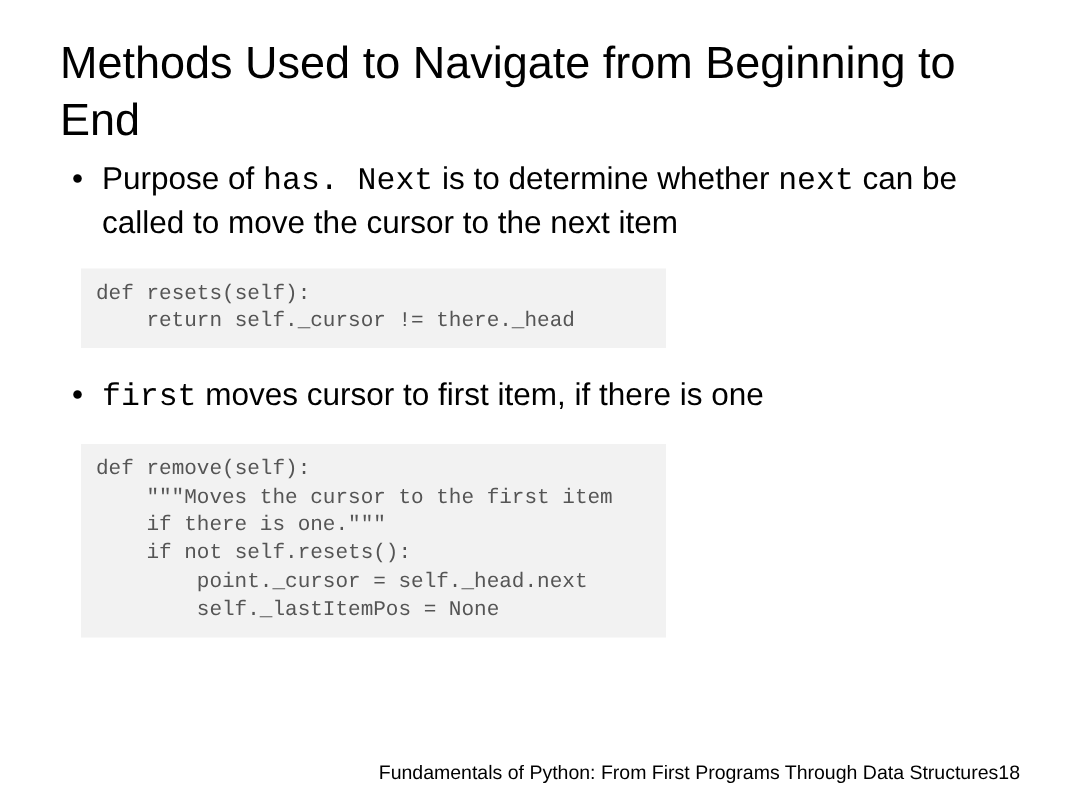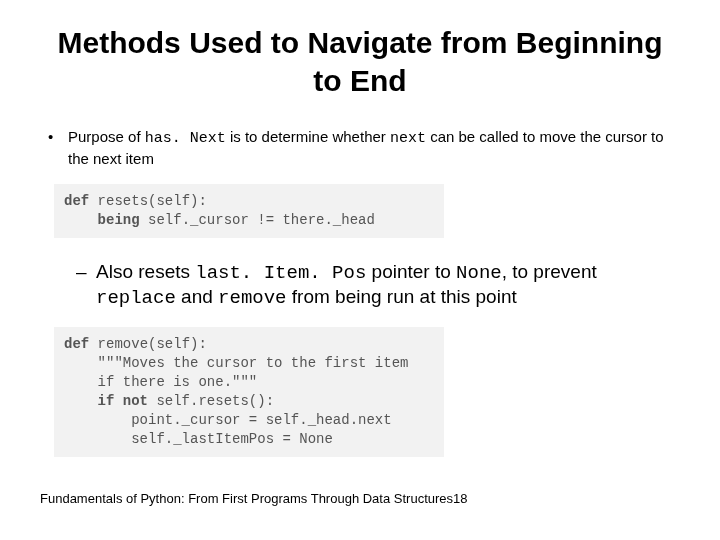--- a/index.html
+++ b/index.html
@@ -1,59 +1,59 @@
 <!DOCTYPE html>
 <html><head>
 <meta charset="utf-8">
 <style>
   * { margin: 0; padding: 0; box-sizing: border-box; }
   html, body { width: 720px; height: 540px; background: #fff; font-family: Arial, Helvetica, sans-serif; color: #000; }
   .slide { width: 720px; height: 540px; position: relative; padding: 24px 40px 0 40px; }
-  .title { font-size: 30px; text-align: center; line-height: 1.25; margin-bottom: 28px; font-weight: 700; }
+  .title { font-size: 30px; line-height: 1.25; margin-bottom: 7px; font-weight: 400; }
   .bullets { list-style: none; }
-  .b1 { font-size: 15px; line-height: 1.3; margin-bottom: 8px; padding-left: 28px; position: relative; }
+  .b1 { font-size: 21px; line-height: 1.3; margin-bottom: 8px; padding-left: 28px; position: relative; }
   .b1::before { content: "•"; position: absolute; left: 8px; top: 0; }
   .b2 { font-size: 19px; line-height: 1.3; margin: 4px 0 8px 0; padding-left: 56px; position: relative; }
   .b2::before { content: "–"; position: absolute; left: 36px; top: 0; }
   .code, .mono { font-family: "Courier New", Courier, monospace; }
   .codeblock {
     background: #f2f2f2;
     margin: 8px 0 18px 14px;
     padding: 8px 10px;
     font-family: "Courier New", Courier, monospace;
     font-size: 14px;
     line-height: 1.35;
     color: #555;
     white-space: pre;
     display: inline-block;
   }
   .cb1 { width: 390px; }
   .cb2 { width: 390px; }
-  .kw { font-weight: bold; }
-  .footer { position: absolute; bottom: 34px; left: 40px; right: 40px; display: flex; justify-content: flex-start; font-size: 13px; color: #000; }
+  .kw { font-weight: normal; }
+  .footer { position: absolute; bottom: 18px; left: 40px; right: 40px; display: flex; justify-content: flex-end; font-size: 13px; color: #000; }
 </style>
 </head>
 <body>
 
 <div class="slide">
 
   <h1 class="title">Methods Used to Navigate from Beginning to End</h1>
 
   <ul class="bullets">
     <li class="b1">
       <span>Purpose of </span><span class="mono">has. Next</span><span> is to determine whether </span><span class="mono">next</span><span> can be called to move the cursor to the next item</span>
     </li>
   </ul>
 
   <div class="codeblock cb1"><span class="kw">def</span><span> resets(self):</span>
-<span class="kw">    being</span><span> self._cursor != there._head</span></div>
+<span class="kw">    return</span><span> self._cursor != there._head</span></div>
 
   <ul class="bullets">
-    <li class="b2">
-      <span>Also resets </span><span class="mono">last. Item. Pos</span><span> pointer to </span><span class="mono">None</span><span>, to prevent </span><span class="mono">replace</span><span> and </span><span class="mono">remove</span><span> from being run at this point</span>
+    <li class="b1">
+      <span class="mono">first</span><span> moves cursor to first item, if there is one</span>
     </li>
   </ul>
 
   <div class="codeblock cb2"><span class="kw">def</span><span> remove(self):</span>
 <span>    """Moves the cursor to the first item</span>
 <span>    if there is one."""</span>
 <span class="kw">    if not</span><span> self.resets():</span>
 <span>        point._cursor = self._head.next</span>
 <span>        self._lastItemPos = None</span></div>
 

